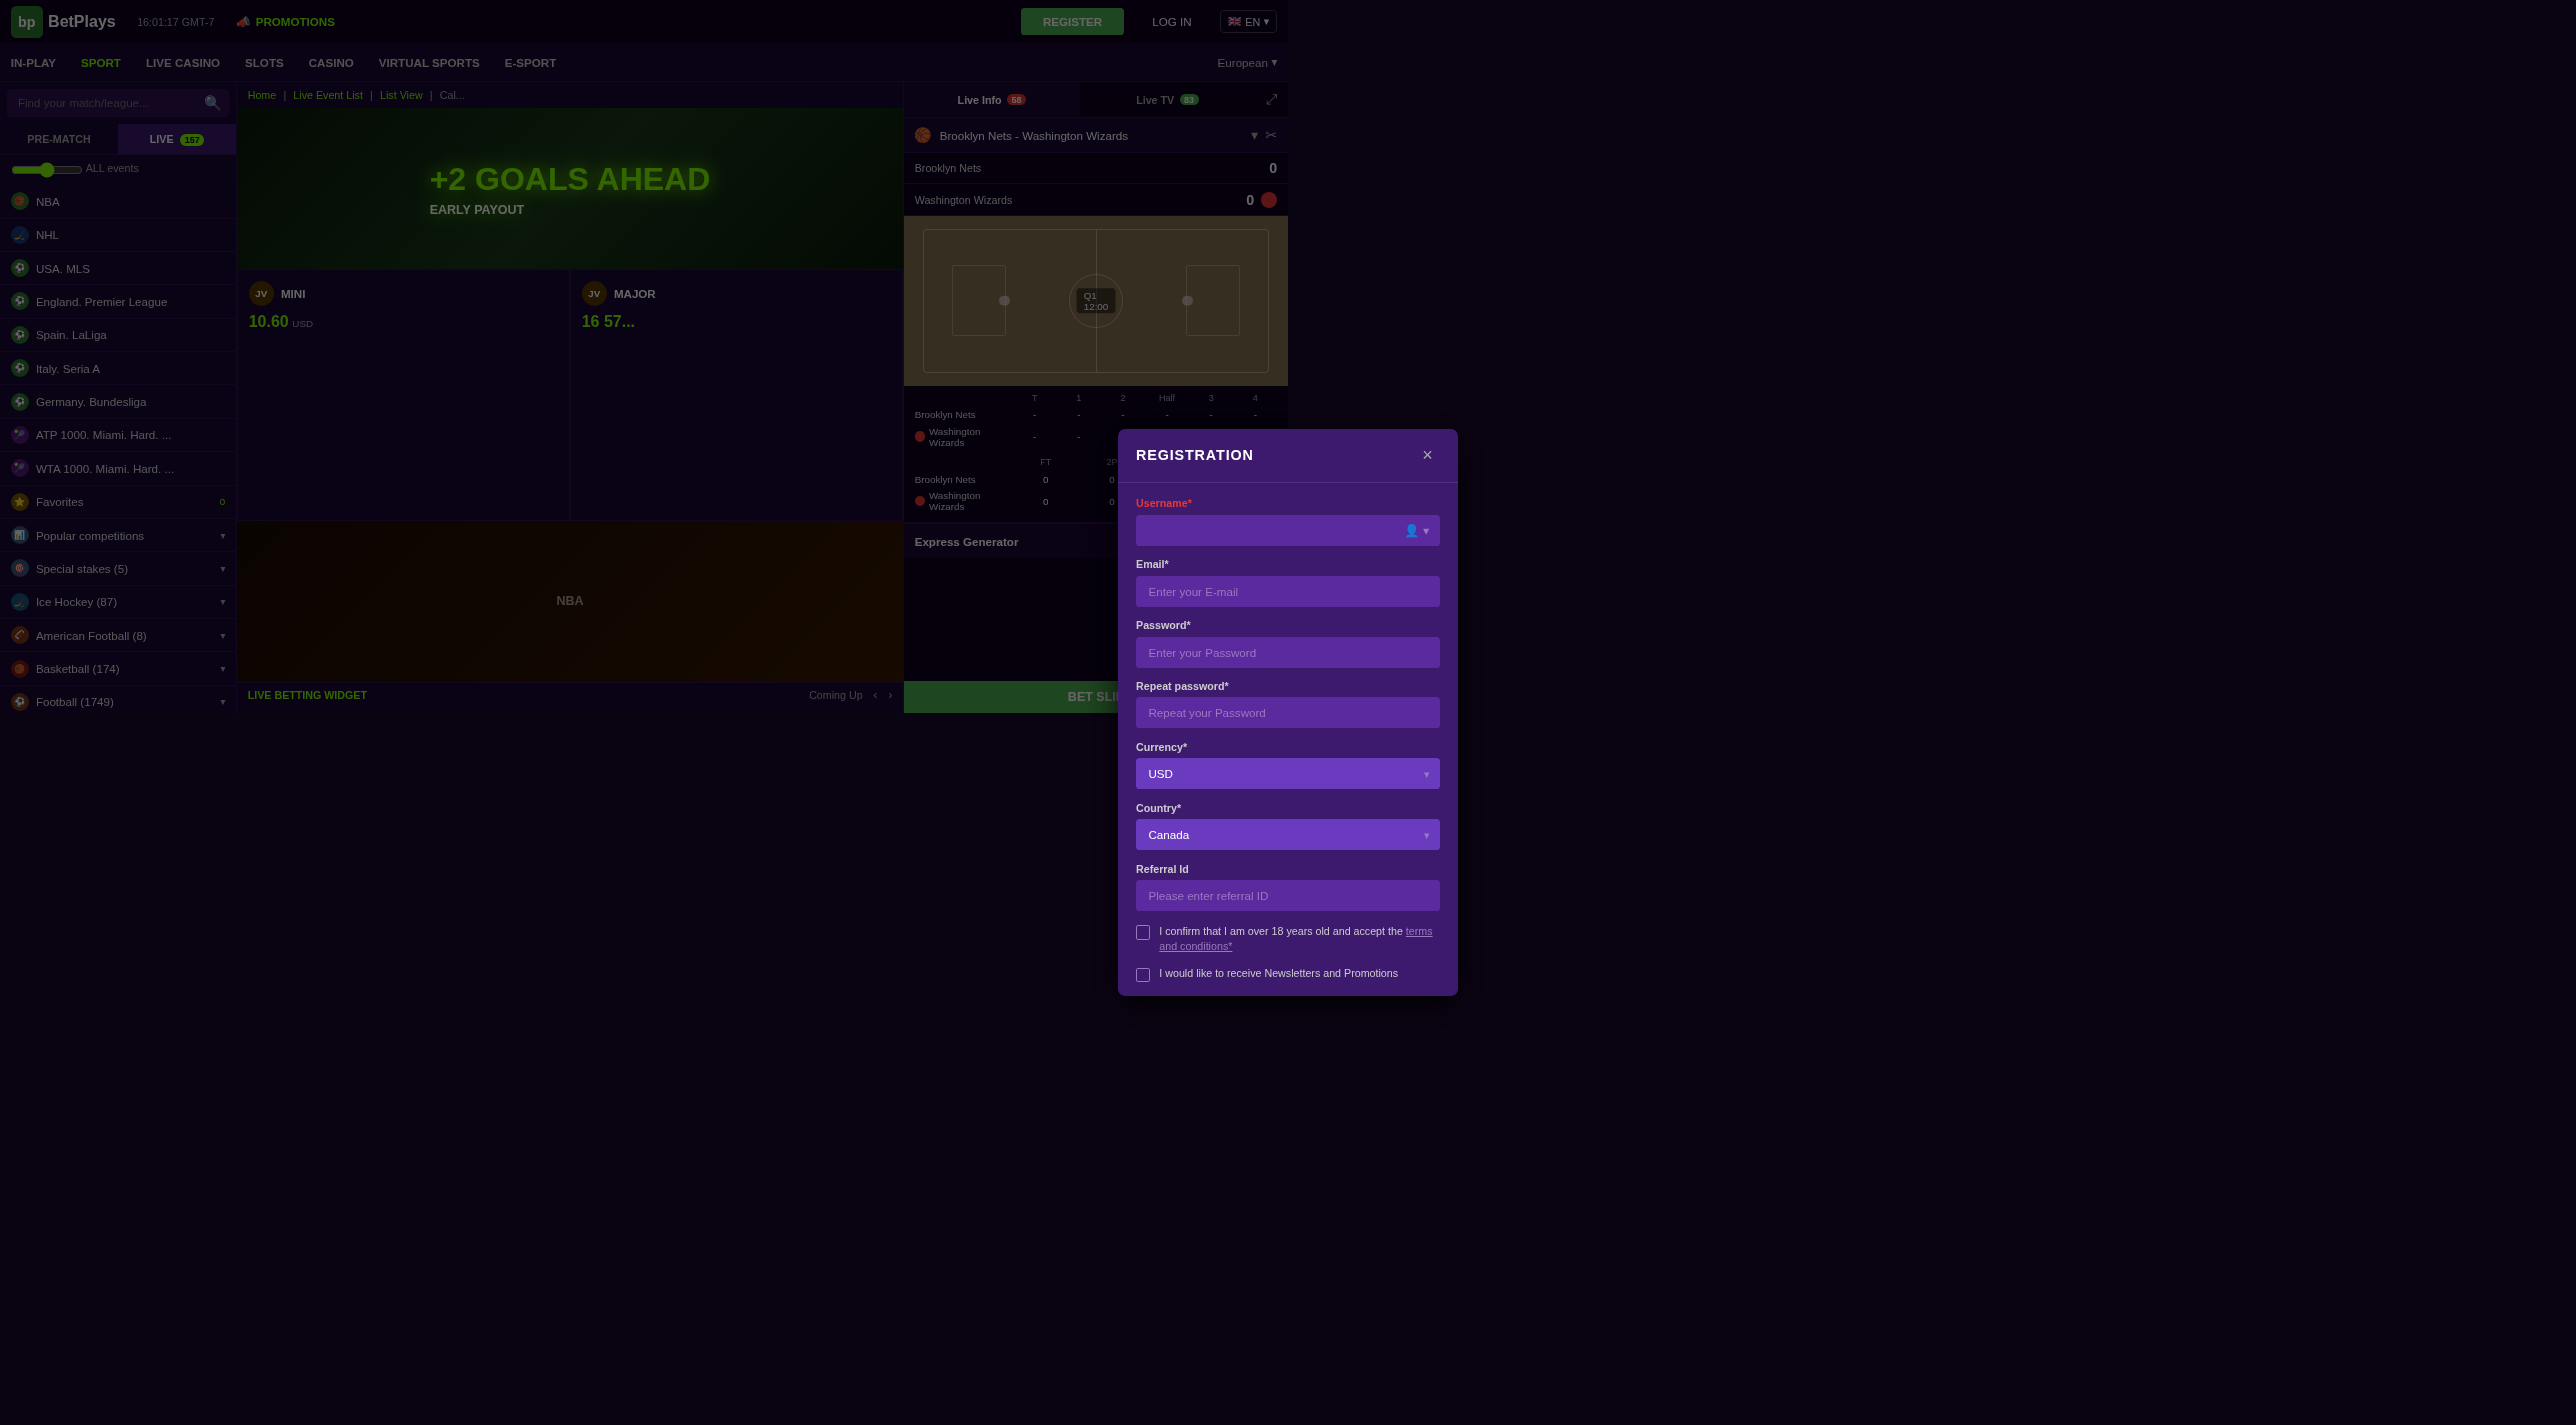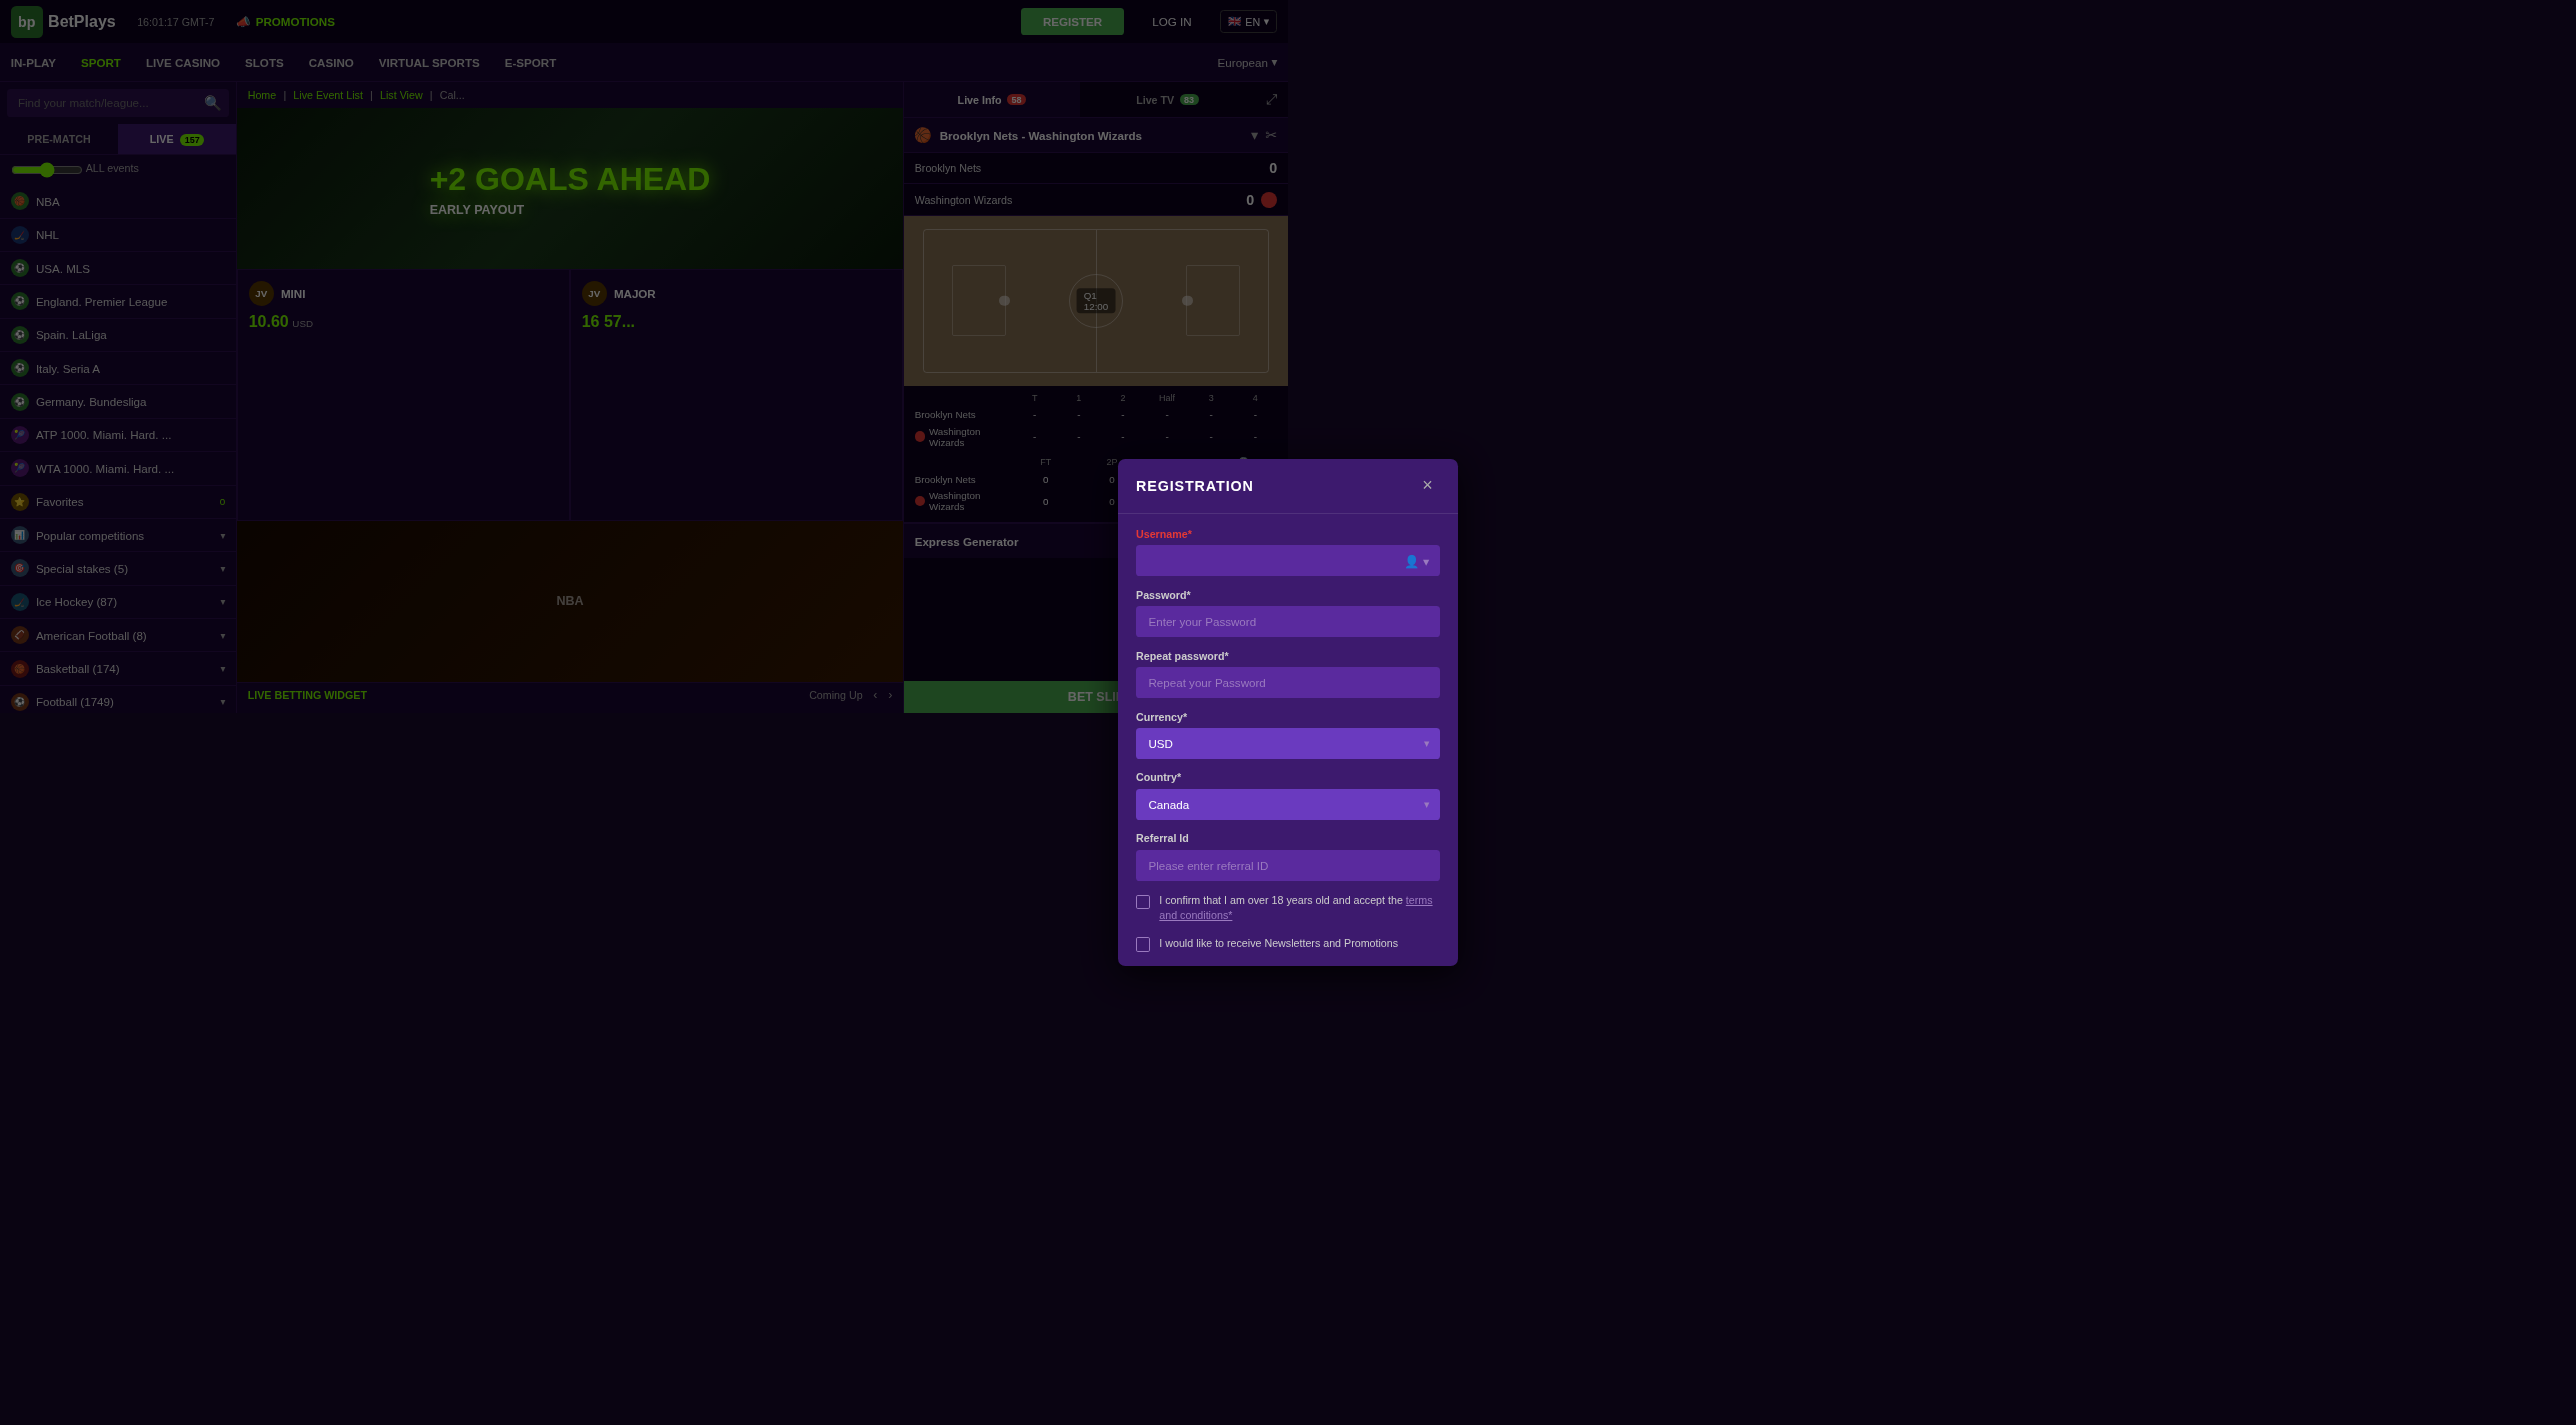--- a/index.html
+++ b/index.html
@@ -164,21 +164,21 @@
     }
     .right-tab.active { background: #1a0535; color: #fff; }
     .tab-badge { background: #e53935; color: #fff; border-radius: 9px; font-size: 9px; padding: 0.9px 4.5px; }
     .tab-badge-green { background: #4caf50; }
     .right-expand { margin-left: auto; color: #aaa; cursor: pointer; padding: 9px 10.7px; font-size: 14.3px; }
     .match-info-header {
       display: flex; align-items: center; padding: 9px 10.7px; background: #1a0535;
       border-bottom: 0.9px solid #2d1050; gap: 7.2px;
     }
     .match-icon { color: #4a9eff; font-size: 14.3px; }
-    .match-title { font-size: 11.6px; font-weight: 700; flex: 1; }
+    .match-title { font-size: 11.6px; font-weight: 400; flex: 1; }
     .match-action { color: #aaa; cursor: pointer; font-size: 14.3px; }
     .score-row {
       display: flex; align-items: center; padding: 7.2px 10.7px; background: #0d0020;
       border-bottom: 0.9px solid #2d1050; font-size: 11.6px; gap: 7.2px;
     }
     .team-name { flex: 1; color: #ddd; font-size: 10.7px; }
     .score { font-size: 14.3px; font-weight: 700; color: #fff; }
     .team-badge { width: 16px; height: 16px; border-radius: 50%; background: #e53935; display: inline-block; flex-shrink: 0; }
     .court-area {
       height: 170px; background: #8b7355; position: relative; display: flex; align-items: center; justify-content: center;
@@ -561,20 +561,24 @@
       <div class="form-group">
         <label class="form-label">
           <span>Username*</span>
         </label>
         <div class="input-with-icon">
           <input class="form-input" type="text" style="">
           <span class="input-icon">👤 ▾</span>
         </div>
       </div>
 
+      <div class="form-group">
+        <label class="form-label">Email*</label>
+        <input class="form-input" type="email" placeholder="Enter your E-mail" style="">
+      </div>
 
       <div class="form-group">
         <label class="form-label">Password*</label>
         <input class="form-input" type="password" placeholder="Enter your Password" style="">
       </div>
 
       <div class="form-group">
         <label class="form-label">Repeat password*</label>
         <input class="form-input" type="password" placeholder="Repeat your Password" style="">
       </div>

